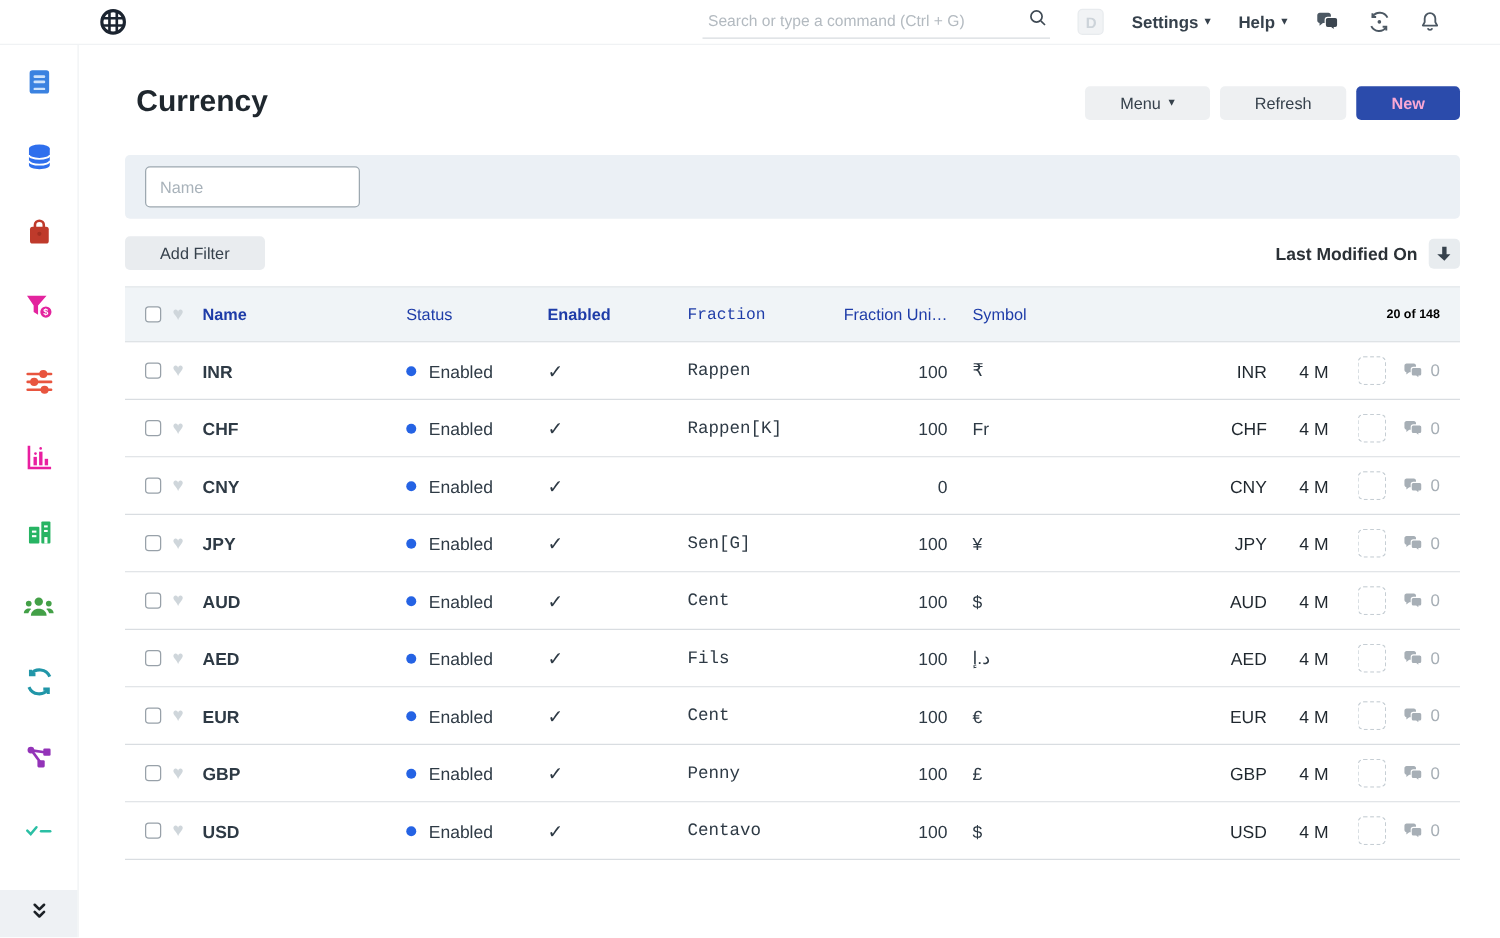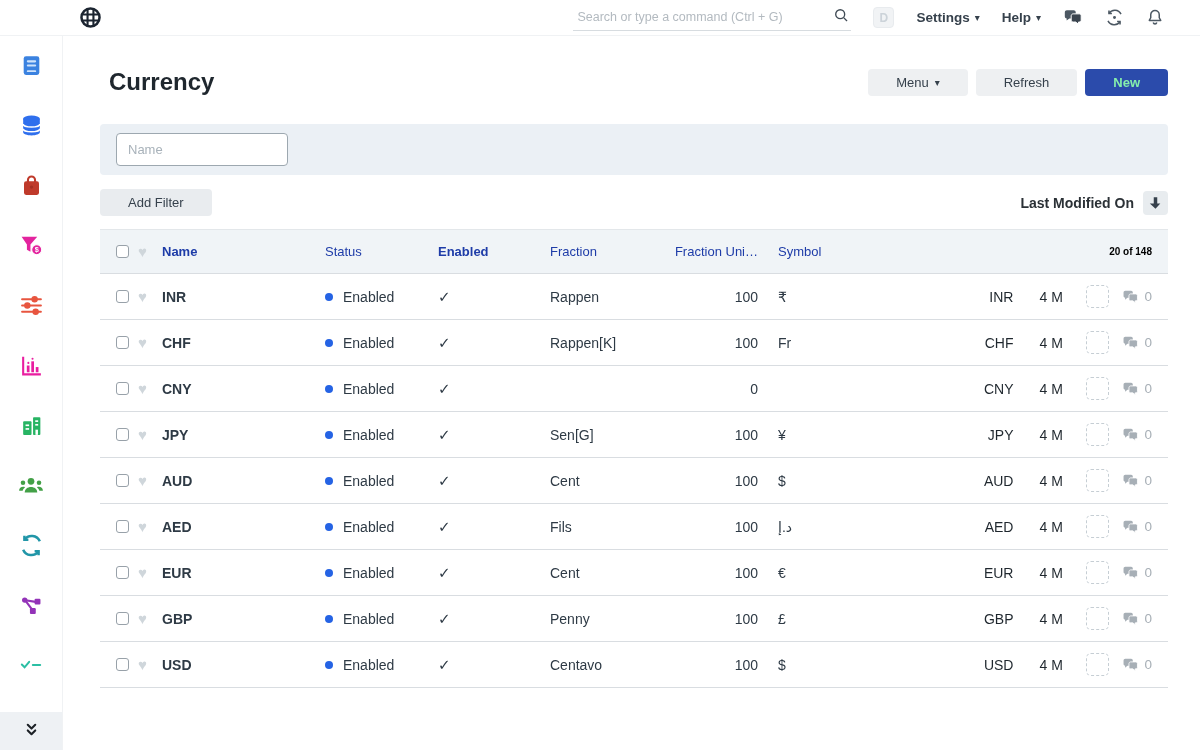--- a/index.html
+++ b/index.html
@@ -6,21 +6,21 @@
   html,body { margin:0; padding:0; }
   body {
     width:1200px; height:750px; position:relative; overflow:hidden;
     background:#fff; font-family:"Liberation Sans","DejaVu Sans",sans-serif;
     color:#2e3a45;
   }
 
   
   .navbar {
     height:36px; display:flex; align-items:center; background:#fff;
-    border-bottom:1px solid #f0f2f4; padding:0 36px 0 80px;
+    border-bottom:1px solid #f0f2f4; padding:0 47px 0 80px;
   }
   .logo { display:flex; align-items:center; }
   .nav-right { margin-left:auto; display:flex; align-items:center; gap:22px; }
   .search-wrap { display:flex; align-items:center; border-bottom:1px solid #d7dce0; width:278px; padding:2px 2px 3px 2px; }
   .search-wrap input {
     border:none; outline:none; flex:1; font-size:12.5px; color:#36414c;
     font-family:inherit; background:transparent;
   }
   .search-wrap input::placeholder { color:#b3bac0; }
   .avatar {
@@ -49,21 +49,21 @@
     display:flex; align-items:center; justify-content:space-between;
     padding:20px 32px 16px 34px;
   }
   .page-title { font-size:24px; font-weight:600; color:#1f272e; margin:12px; }
   .head-actions { display:flex; gap:8px; align-items:center; }
   .btn {
     border:none; font-family:inherit; font-size:13px; font-weight:500; color:#36414c;
     background:#eef0f2; border-radius:4px; padding:6px 28px; cursor:pointer;
     display:flex; align-items:center; gap:6px;
   }
-  .btn.primary { background:#2b4bab; color:#86efac; font-weight:600; }
+  .btn.primary { background:#2b4bab; color:#f9a8d4; font-weight:600; }
 
   .content { padding:0 32px 0 37px; }
 
   .filter-band {
     background:#ebf0f5; border-radius:4px; height:51px;
     display:flex; align-items:center; padding:0 16px;
   }
   .filter-band input {
     width:172px; height:33px; border:1px solid #9da8b0; border-radius:4px;
     padding:0 11px; font-size:13px; font-family:inherit; color:#36414c; outline:none; background:#fff;
@@ -90,21 +90,21 @@
   }
   .c-check { width:22px; display:flex; align-items:center; }
   .checkbox { width:13px; height:13px; border:1px solid #98a1a9; border-radius:3px; background:#fff; cursor:pointer; }
   .c-heart { width:24px; color:#cfd6db; font-size:15px; line-height:1; cursor:pointer; }
   .c-name { width:163px; font-weight:600; color:#2e3a45; text-decoration:none; cursor:pointer; }
   .lhead .c-name { color:#1e3ca8; font-weight:700; cursor:default; }
   .c-status { width:113px; display:flex; align-items:center; gap:10px; font-weight:500; }
   .dot { width:8px; height:8px; border-radius:50%; background:#2563e4; flex:0 0 auto; }
   .c-enabled { width:112px; font-weight:700; color:#2e3a45; font-size:15px; }
   .lhead .c-enabled { font-size:13px; color:#1e3ca8; }
-  .c-fraction { width:112px; font-weight:500; }
+  .c-fraction { width:112px; font-weight:500;font-family:Liberation Mono, monospace; }
   .c-funits { width:96px; text-align:right; font-weight:500; }
   .c-symbol { width:140px; padding-left:20px; font-weight:500; }
   .spacer { flex:1; }
   .c-id { width:70px; text-align:right; font-weight:500; color:#1f272e; }
   .c-mod { width:34px; margin-left:26px; font-weight:500; color:#1f272e; white-space:nowrap; }
   .dashed-box { width:23px; height:23px; border:1.5px dashed #c6ced4; border-radius:5px; margin-left:13px; cursor:pointer; flex:0 0 auto; }
   .c-comment { margin-left:13px; display:flex; align-items:center; gap:5px; color:#a7afb6; font-size:13.5px; font-weight:500; cursor:pointer; }
   .lcount { margin-left:auto; font-weight:700; color:#000000; font-size:10px; cursor:pointer; }
 </style>
 </head>

